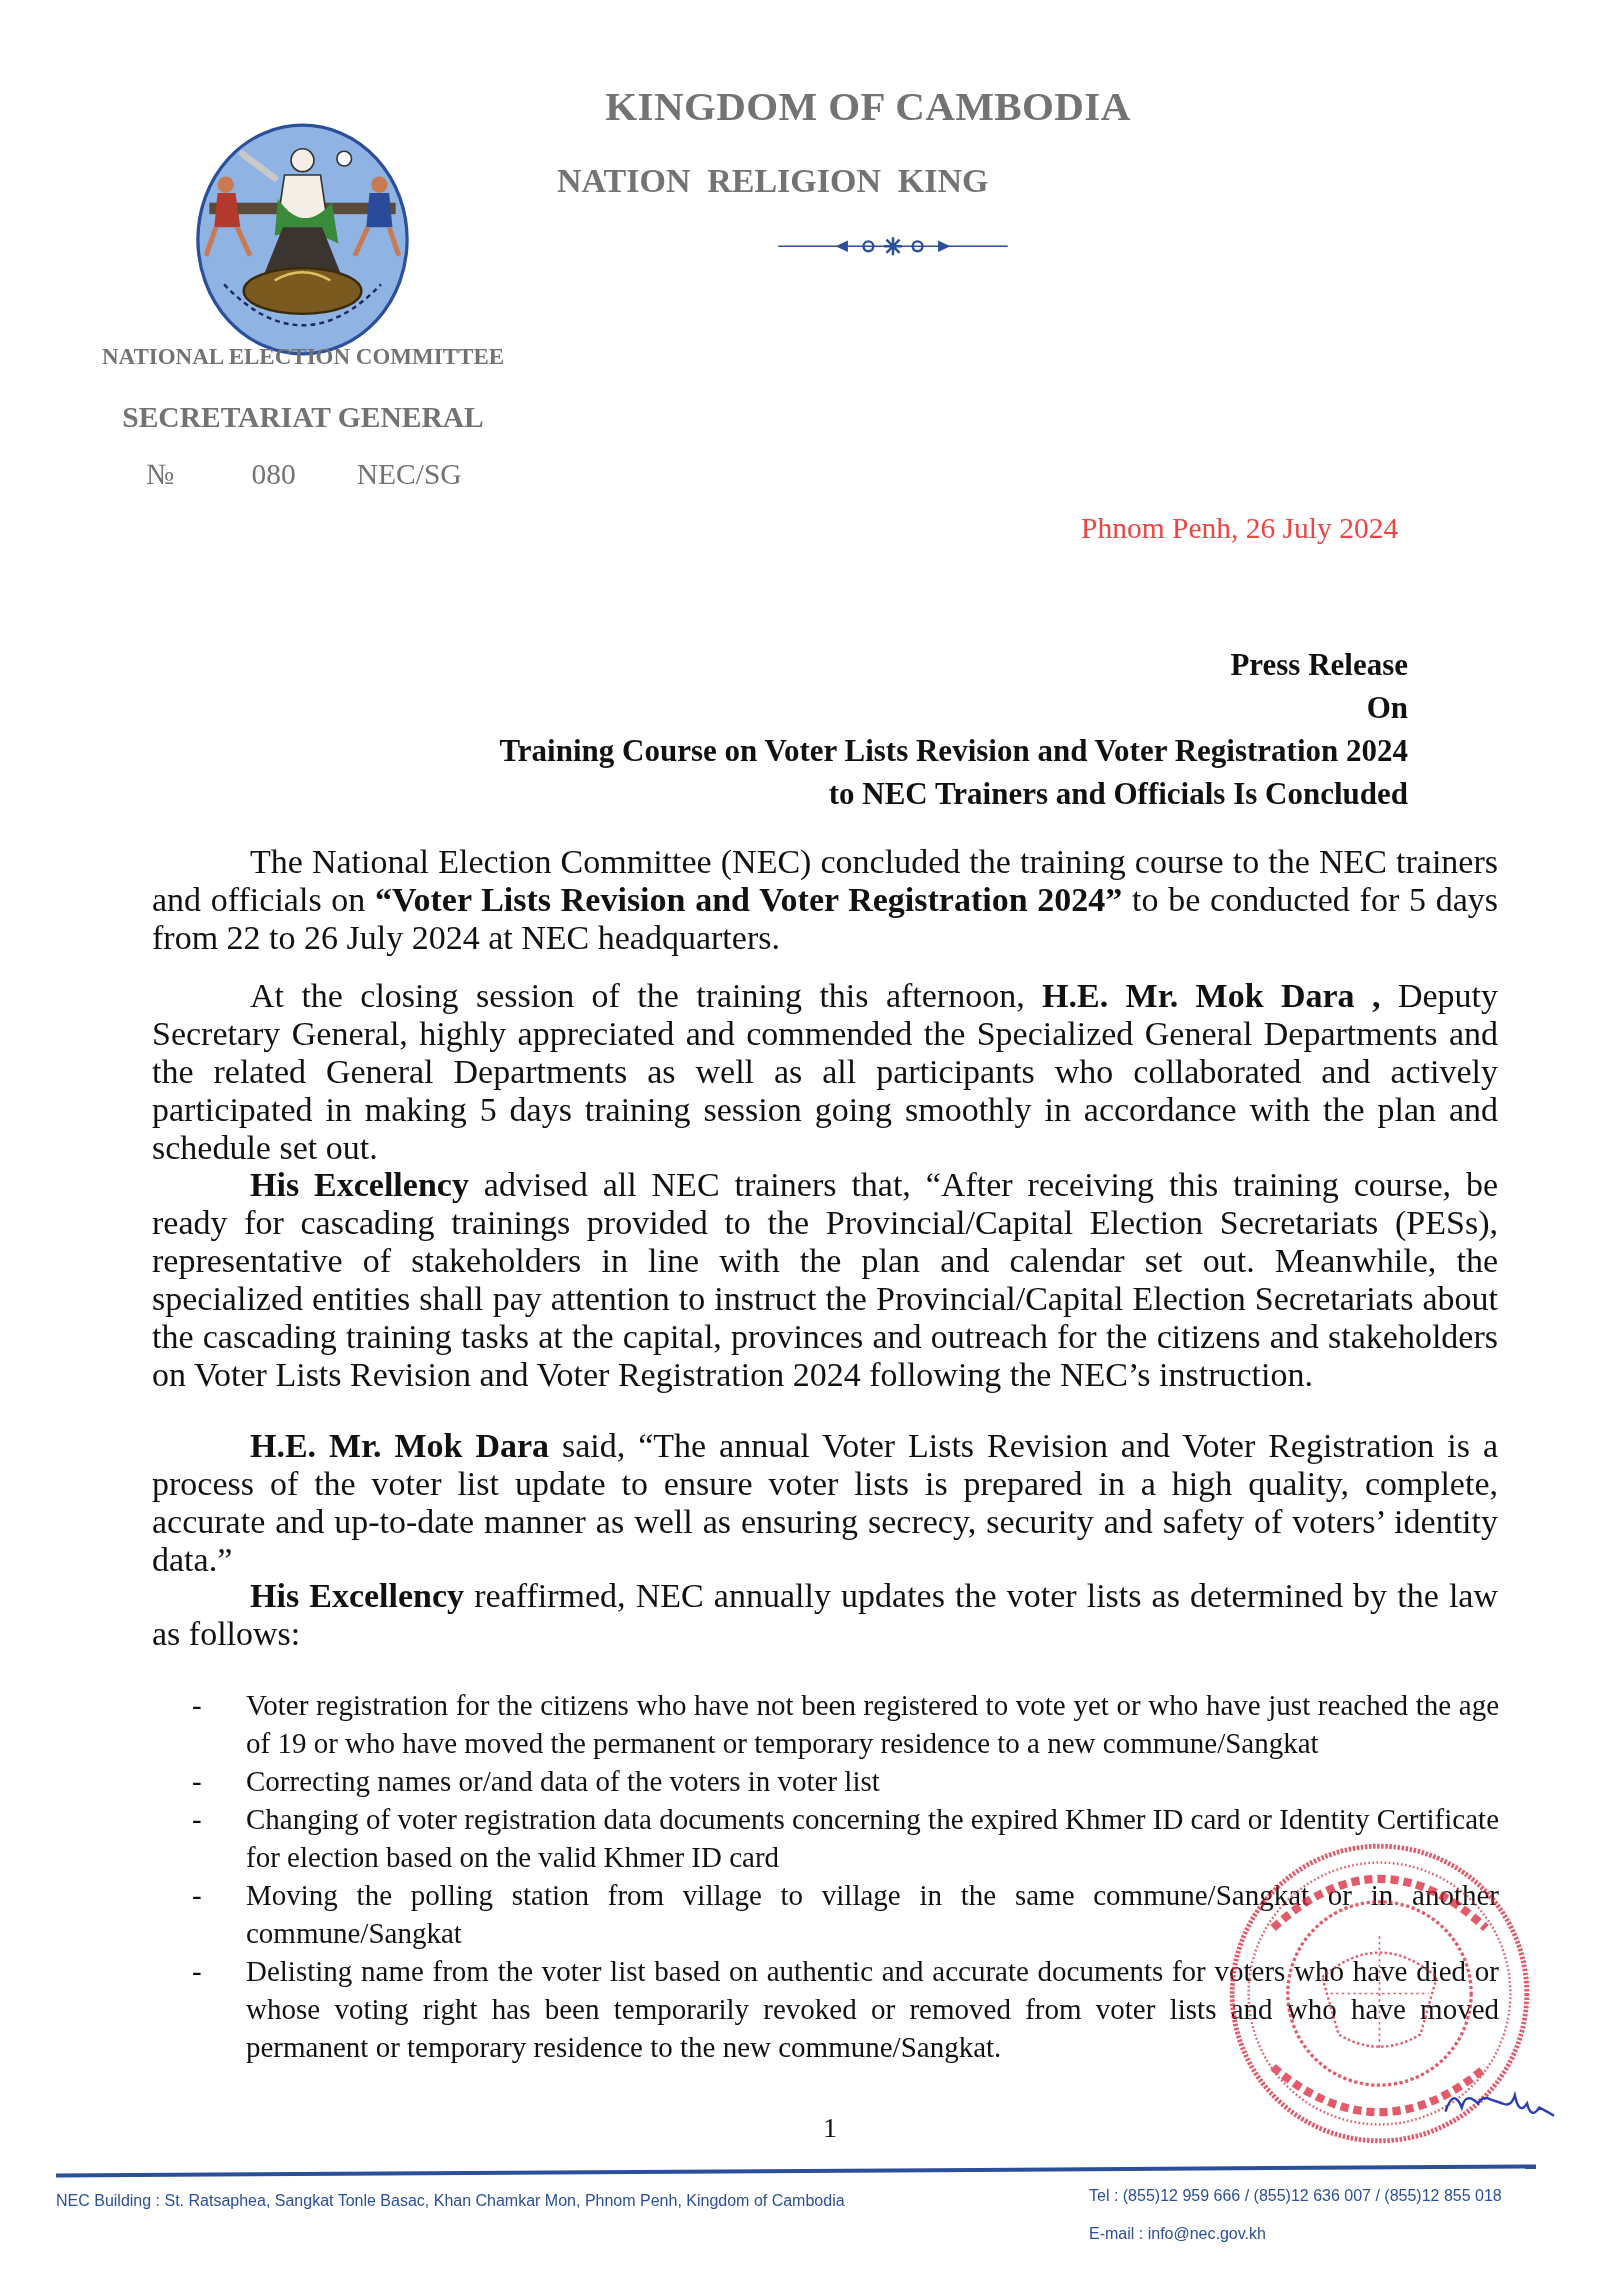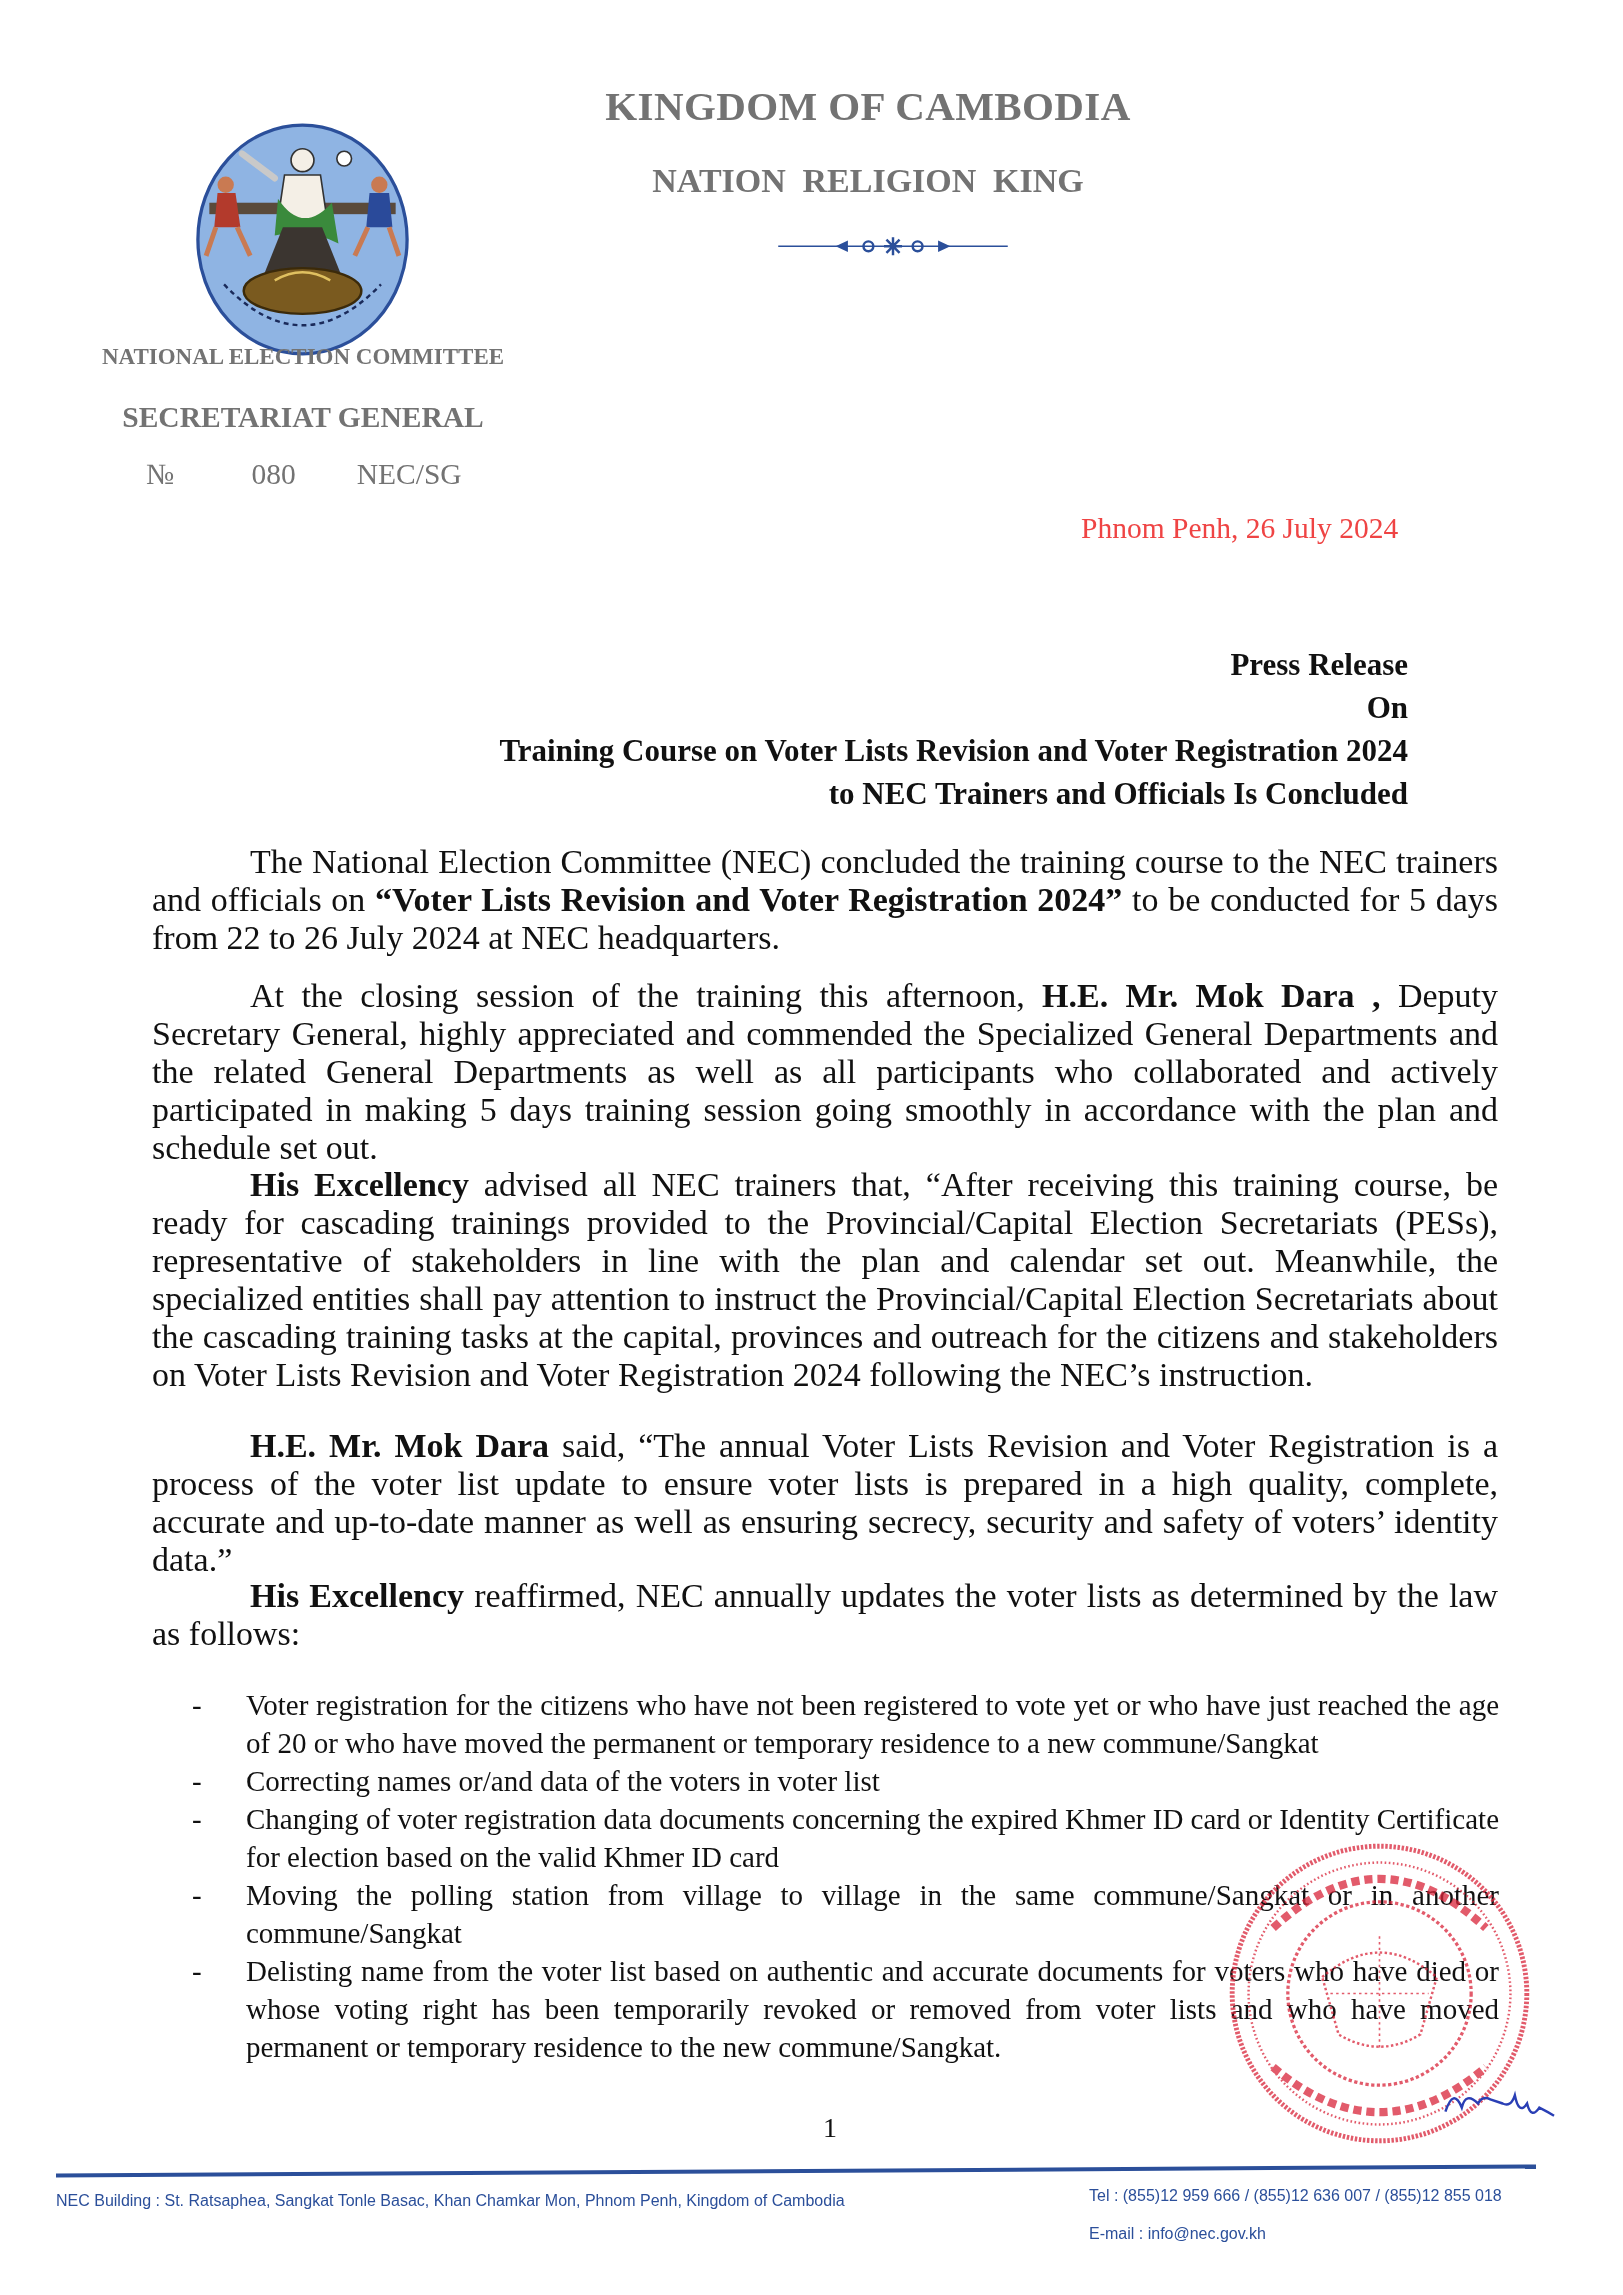--- a/index.html
+++ b/index.html
@@ -2,21 +2,21 @@
 <html style="font-size:13px"><head>
 <meta charset="utf-8">
 <style>
   html, body { margin: 0; padding: 0; background: #ffffff; }
   body { width: 1623px; height: 2295px; position: relative; overflow: hidden;
          font-family: "Liberation Serif", "DejaVu Serif", serif; color: #111; }
   .abs { position: absolute; }
   .blue { color: #737373; }
   .hdr-title { left: 557px; top: 82px; width: 622px; text-align: center;
                font-size: 41px; font-weight: bold; letter-spacing: 0.4px; }
-  .hdr-motto { left: 557px; top: 162px; width: 622px; text-align: center;
+  .hdr-motto { left: 557px; top: 162px; width: 622px; text-align: left;
                font-size: 34px; font-weight: bold; word-spacing: 8.2px; }
   .ornament { left: 770px; top: 234px; width: 246px; height: 24.6px; }
   .logo { left: 193px; top: 121px; width: 219px; height: 237px; }
   .org1 { left: 33px; top: 344px; width: 540px; text-align: center;
           font-size: 23px; font-weight: bold; }
   .org2 { left: 33px; top: 401px; width: 540px; text-align: center;
           font-size: 29.5px; font-weight: bold; }
   .refno { left: 146px; top: 458px; font-size: 29.5px; }
   .refno span { display: inline-block; }
   .date { left: 1081px; top: 512px; font-size: 29.5px; color: #ef4444; }
@@ -115,21 +115,21 @@
 <div class="abs body" style="top:1427px">
   <p><span class="b">H.E. Mr. Mok Dara</span><span> said, “The annual Voter Lists Revision and Voter Registration is a process of the voter list update to ensure voter lists is prepared in a high quality, complete, accurate and up-to-date manner as well as ensuring secrecy, security and safety of voters’ identity data.”</span></p>
 </div>
 
 <div class="abs body" style="top:1577px">
   <p><span class="b">His Excellency</span><span> reaffirmed, NEC annually updates the voter lists as determined by the law as follows:</span></p>
 </div>
 
 <div class="abs list">
   <ul>
-    <li><span class="dash">-</span><span>Voter registration for the citizens who have not been registered to vote yet or who have just reached the age of 20 or who have moved the permanent or temporary residence to a new commune/Sangkat</span></li>
+    <li><span class="dash">-</span><span>Voter registration for the citizens who have not been registered to vote yet or who have just reached the age of 19 or who have moved the permanent or temporary residence to a new commune/Sangkat</span></li>
     <li><span class="dash">-</span><span>Correcting names or/and data of the voters in voter list</span></li>
     <li><span class="dash">-</span><span>Changing of voter registration data documents concerning the expired Khmer ID card or Identity Certificate for election based on the valid Khmer ID card</span></li>
     <li><span class="dash">-</span><span>Moving the polling station from village to village in the same commune/Sangkat or in another commune/Sangkat</span></li>
     <li><span class="dash">-</span><span>Delisting name from the voter list based on authentic and accurate documents for voters who have died or whose voting right has been temporarily revoked or removed from voter lists and who have moved permanent or temporary residence to the new commune/Sangkat.</span></li>
   </ul>
 </div>
 
 <div class="abs stamp">
   <svg width="311" height="311" viewBox="0 0 380 380" style="opacity:0.75">
     <circle cx="190" cy="190" r="180" fill="none" stroke="#d9253a" stroke-width="6" stroke-dasharray="3 2"></circle>

